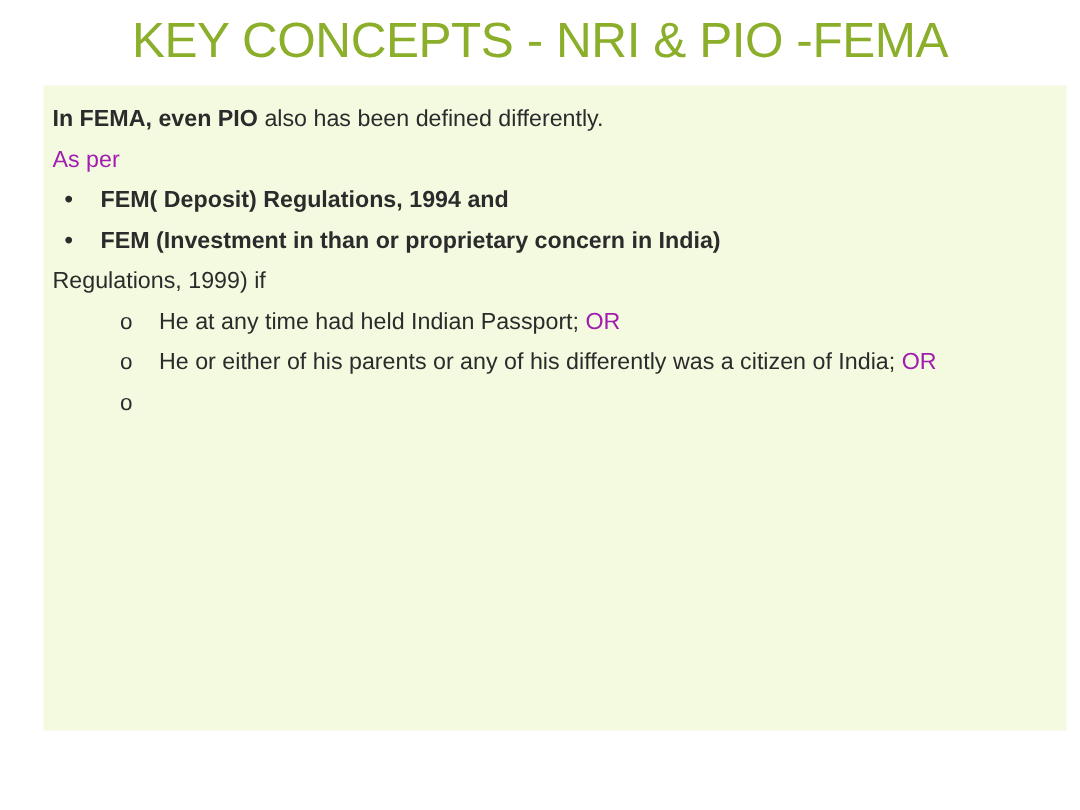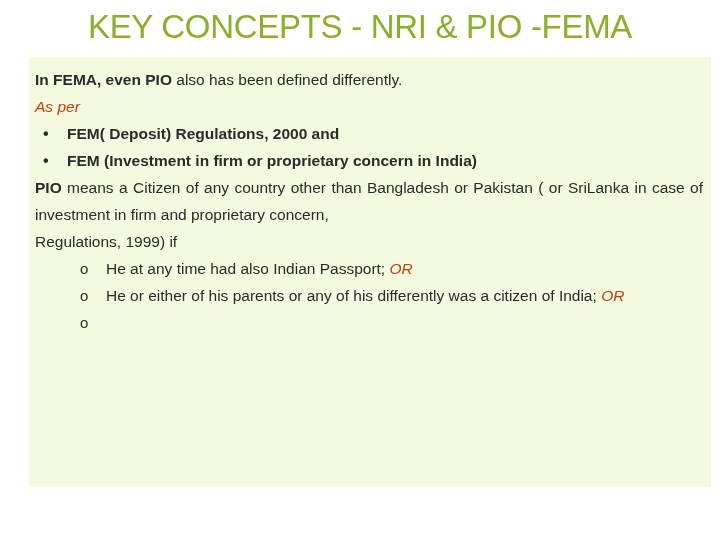--- a/index.html
+++ b/index.html
@@ -48,22 +48,21 @@
     line-height: 27px;
   }
   .line {
     margin: 0;
     padding: 0;
   }
   .b {
     font-weight: bold;
   }
   .accent {
-    color: #c2410c;
-    font-style: italic;
+    color: #a21caf;
   }
   
   .bullet-l1 {
     position: relative;
     padding-left: 32px;
     font-weight: bold;
     margin: 0;
   }
   .bullet-l1 .marker {
     position: absolute;
@@ -106,28 +105,27 @@
 
   <div class="slide-title">KEY CONCEPTS - NRI &amp; PIO -FEMA</div>
 
   <div class="content-panel">
     <div class="body-text">
 
       <p class="line"><span class="b">In FEMA, even  PIO</span><span> also has been defined differently.</span></p>
 
       <p class="line accent">As per</p>
 
-      <p class="bullet-l1"><span class="marker">•</span><span>FEM( Deposit) Regulations, 2000 and</span></p>
+      <p class="bullet-l1"><span class="marker">•</span><span>FEM( Deposit) Regulations, 1994 and</span></p>
 
-      <p class="bullet-l1"><span class="marker">•</span><span>FEM (Investment in firm or proprietary  concern in India)</span></p>
+      <p class="bullet-l1"><span class="marker">•</span><span>FEM (Investment in than or proprietary  concern in India)</span></p>
 
-      <p class="justified"><span class="b">PIO</span><span> means a Citizen of any country other than Bangladesh or Pakistan ( or SriLanka in case of investment in firm and proprietary concern,</span></p>
       <p class="line">Regulations, 1999) if</p>
 
-      <p class="bullet-l2 short"><span class="marker">o</span><span>He at any time had also Indian Passport;</span> <span class="accent">OR</span></p>
+      <p class="bullet-l2 short"><span class="marker">o</span><span>He at any time had held Indian Passport;</span> <span class="accent">OR</span></p>
 
       <p class="bullet-l2"><span class="marker">o</span><span>He or either of his parents or any of his differently was a citizen of India;</span> <span class="accent">OR</span></p>
 
       <p class="bullet-l2"><span class="marker">o</span></p>
 
     </div>
   </div>
 
 </div>
 

